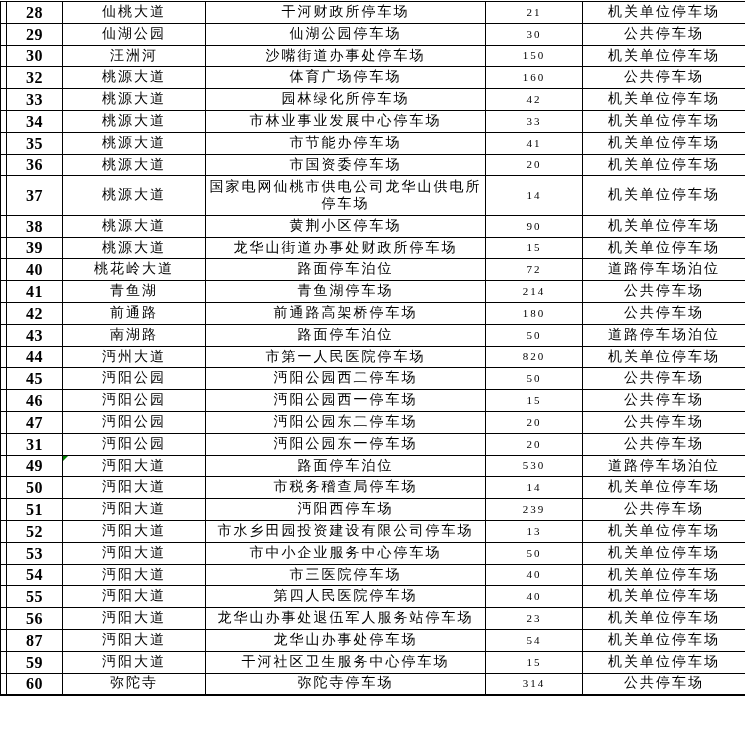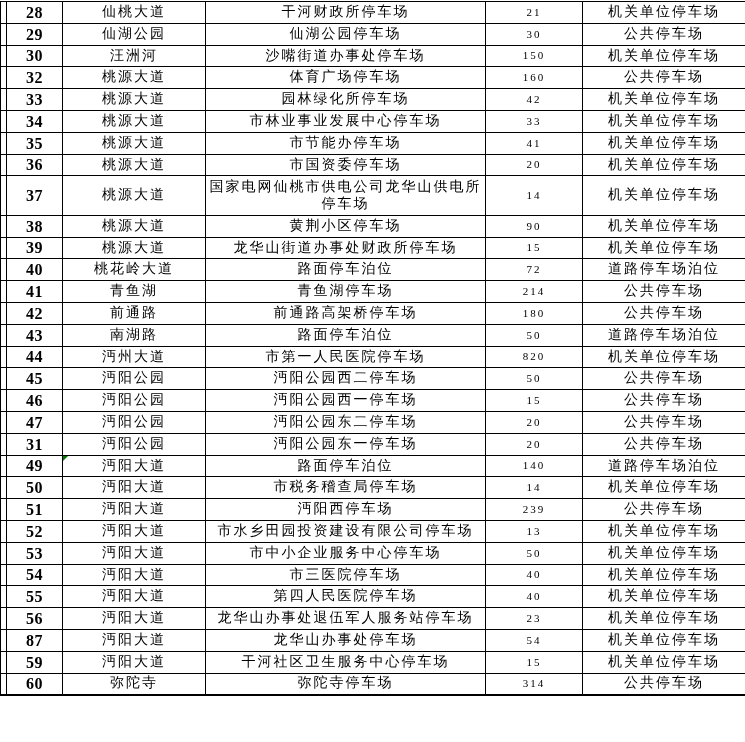--- a/index.html
+++ b/index.html
@@ -232,21 +232,21 @@
     <td class="street">沔阳公园</td>
     <td class="pname">沔阳公园东一停车场</td>
     <td class="count">20</td>
     <td class="ptype">公共停车场</td>
   </tr>
         <tr>
     <td class="stub"></td>
     <td class="num">49</td>
     <td class="street">沔阳大道<span class="marker" style="border-top-color: rgb(0, 123, 0);"></span></td>
     <td class="pname">路面停车泊位</td>
-    <td class="count">140</td>
+    <td class="count">530</td>
     <td class="ptype">道路停车场泊位</td>
   </tr>
         <tr>
     <td class="stub"></td>
     <td class="num">50</td>
     <td class="street">沔阳大道</td>
     <td class="pname">市税务稽查局停车场</td>
     <td class="count">14</td>
     <td class="ptype">机关单位停车场</td>
   </tr>

